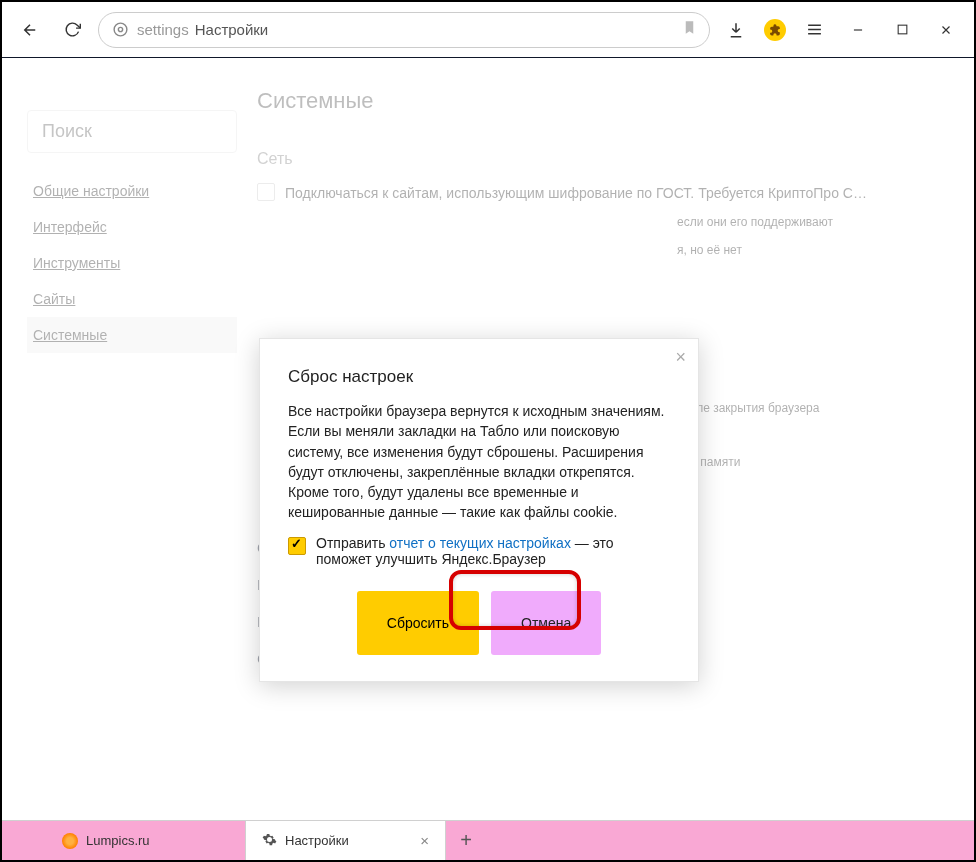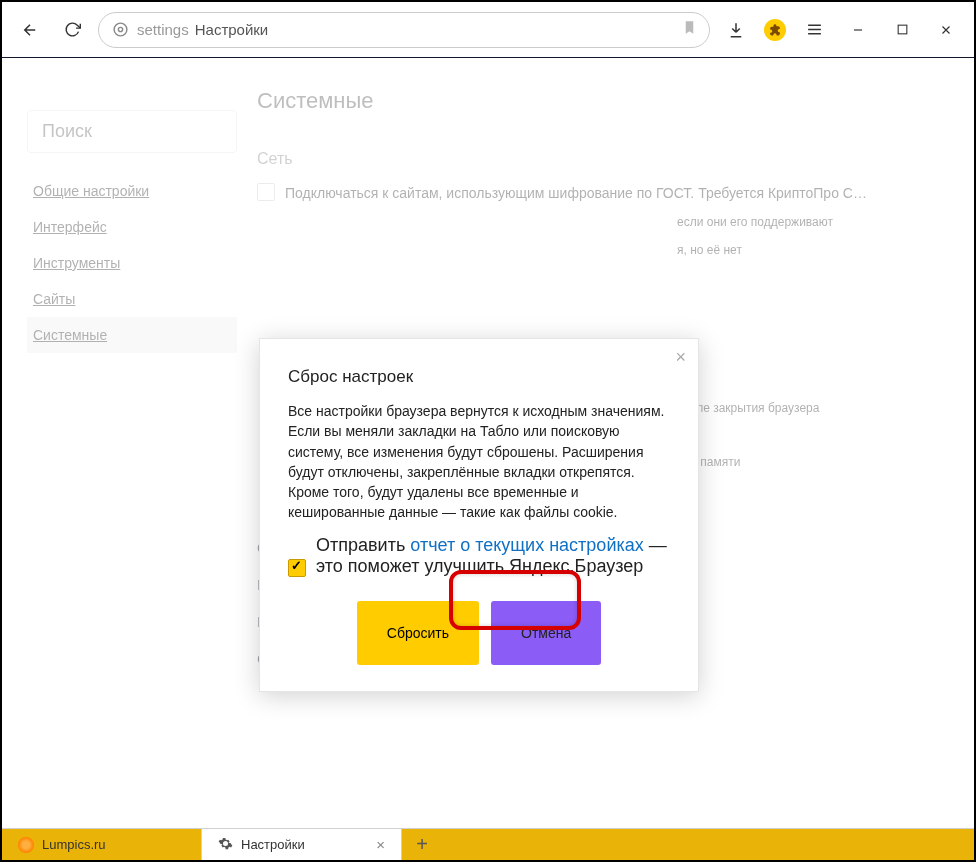--- a/index.html
+++ b/index.html
@@ -35,33 +35,33 @@
   .check-row .box { width: 18px; height: 18px; border: 1px solid #ccc; border-radius: 2px; flex-shrink: 0; margin-top: 1px; }
   .partial-row { font-size: 12px; color: #333; margin-left: 28px; margin-bottom: 14px; }
   .links-list { margin-top: 40px; }
   .blue-link { font-size: 15px; color: #0f172a; margin-bottom: 20px; }
   
   
   .modal { position: absolute; z-index: 20; top: 280px; left: 257px; width: 440px; background: #fff; border: 1px solid #e5e5e5; box-shadow: 0 4px 24px rgba(0,0,0,0.18); padding: 28px 28px 26px; }
   .modal-close { position: absolute; top: 8px; right: 12px; color: #aaa; font-size: 18px; }
   .modal-title { font-size: 17px; font-weight: 400; color: #222; margin-bottom: 14px; }
   .modal-body { font-size: 14px; color: #222; line-height: 1.45; margin-bottom: 12px; }
-  .modal-check { display: flex; align-items: flex-end; gap: 10px; font-size: 18px; color: #222; margin-bottom: 24px; }
+  .modal-check { display: flex; align-items: flex-start; gap: 10px; font-size: 14px; color: #222; margin-bottom: 24px; }
   .modal-check .box { width: 18px; height: 18px; background: #fc0; border: 1px solid #cc9a00; border-radius: 2px; position: relative; flex-shrink: 0; margin-top: 2px; }
   .modal-check .box::after { content: "✓"; font-size: 13px; position: absolute; top: -2px; left: 2px; color: #000; font-weight: bold; }
   .modal-check a { color: #1070c4; text-decoration: none; }
   .modal-buttons { display: flex; gap: 12px; justify-content: center; }
   .btn { padding: 24px 30px; font-size: 14px; border: none; border-radius: 3px; }
   .btn-primary { background: #ffcc00; color: #000; }
-  .btn-secondary { background: #8b5cf6; color: #222; text-align: right; }
+  .btn-secondary { background: #f0abfc; color: #222; text-align: right; }
   .red-highlight { position: absolute; border: 4px solid #d60000; border-radius: 12px; z-index: 30; pointer-events: none; box-shadow: 0 0 4px rgba(0,0,0,0.2) inset; }
   .red-highlight.pos1 { top: 512px; left: 447px; width: 132px; height: 60px; }
   
   
-  .tabbar { position: absolute; bottom: 0; left: 0; right: 0; height: 32px; background: #eab308; display: flex; align-items: stretch; border-top: 1px solid #d0d0d0; }
+  .tabbar { position: absolute; bottom: 0; left: 0; right: 0; height: 40px; background: #f9a8d4; display: flex; align-items: stretch; border-top: 1px solid #d0d0d0; padding-left: 44px; }
   .tab { display: flex; align-items: center; gap: 8px; padding: 0 16px; font-size: 13px; color: #333; border-right: 1px solid #d0d0d0; min-width: 200px; }
   .tab.active { background: #fff; }
   .tab .tab-icon { width: 16px; height: 16px; border-radius: 50%; display: inline-block; }
   .tab .tab-icon.orange { background: radial-gradient(circle, #ffb040 30%, #ff8000 70%); }
   .tab .tab-close { margin-left: auto; color: #888; font-size: 15px; padding-left: 20px; }
   .tab-add { width: 40px; display: flex; align-items: center; justify-content: center; color: #555; font-size: 20px; }
   .truncate { white-space: nowrap; overflow: hidden; text-overflow: clip; }
 </style>
 </head>
 <body>

